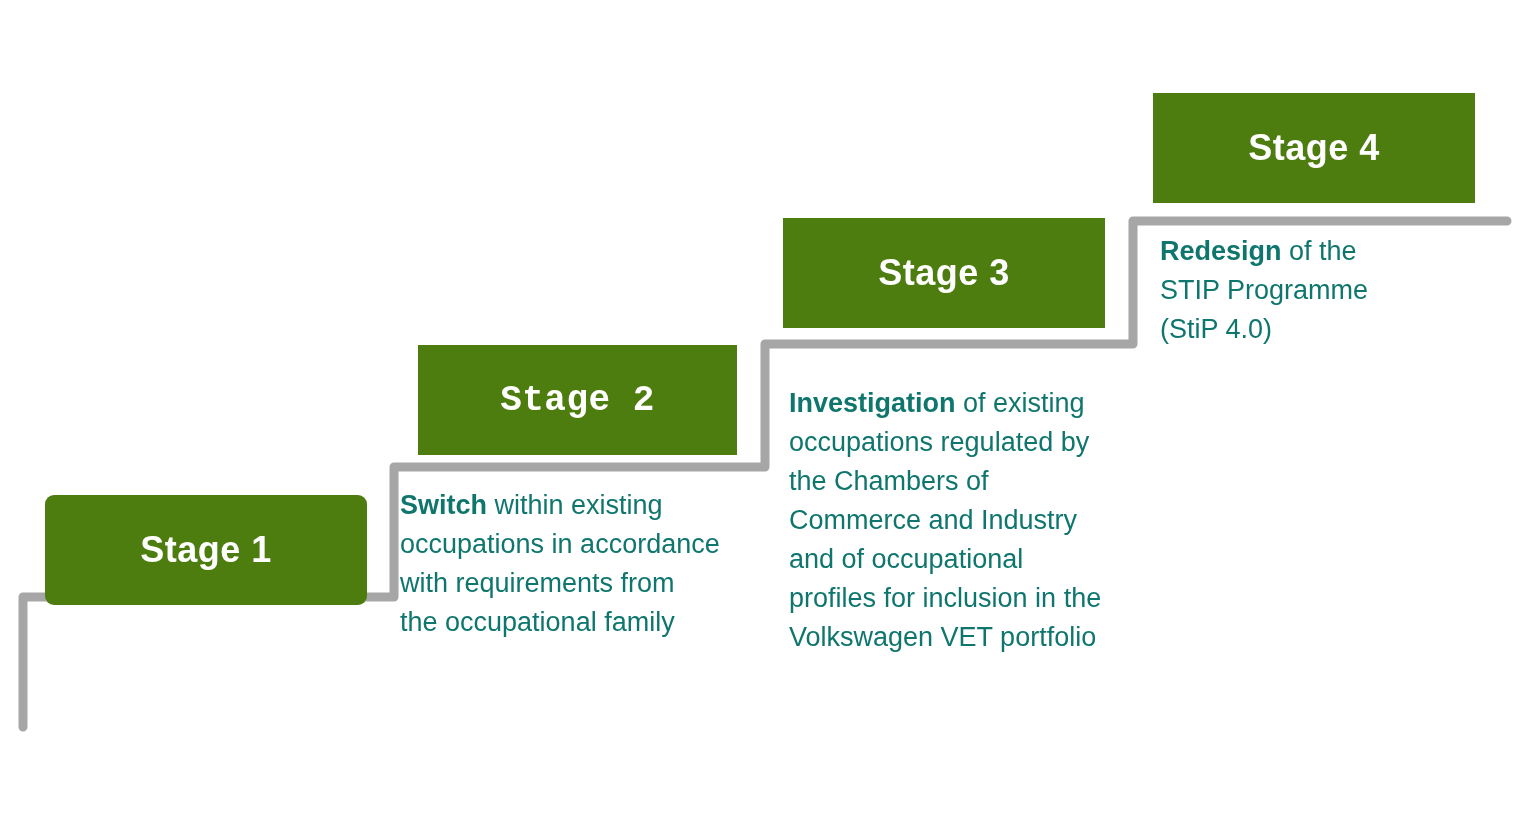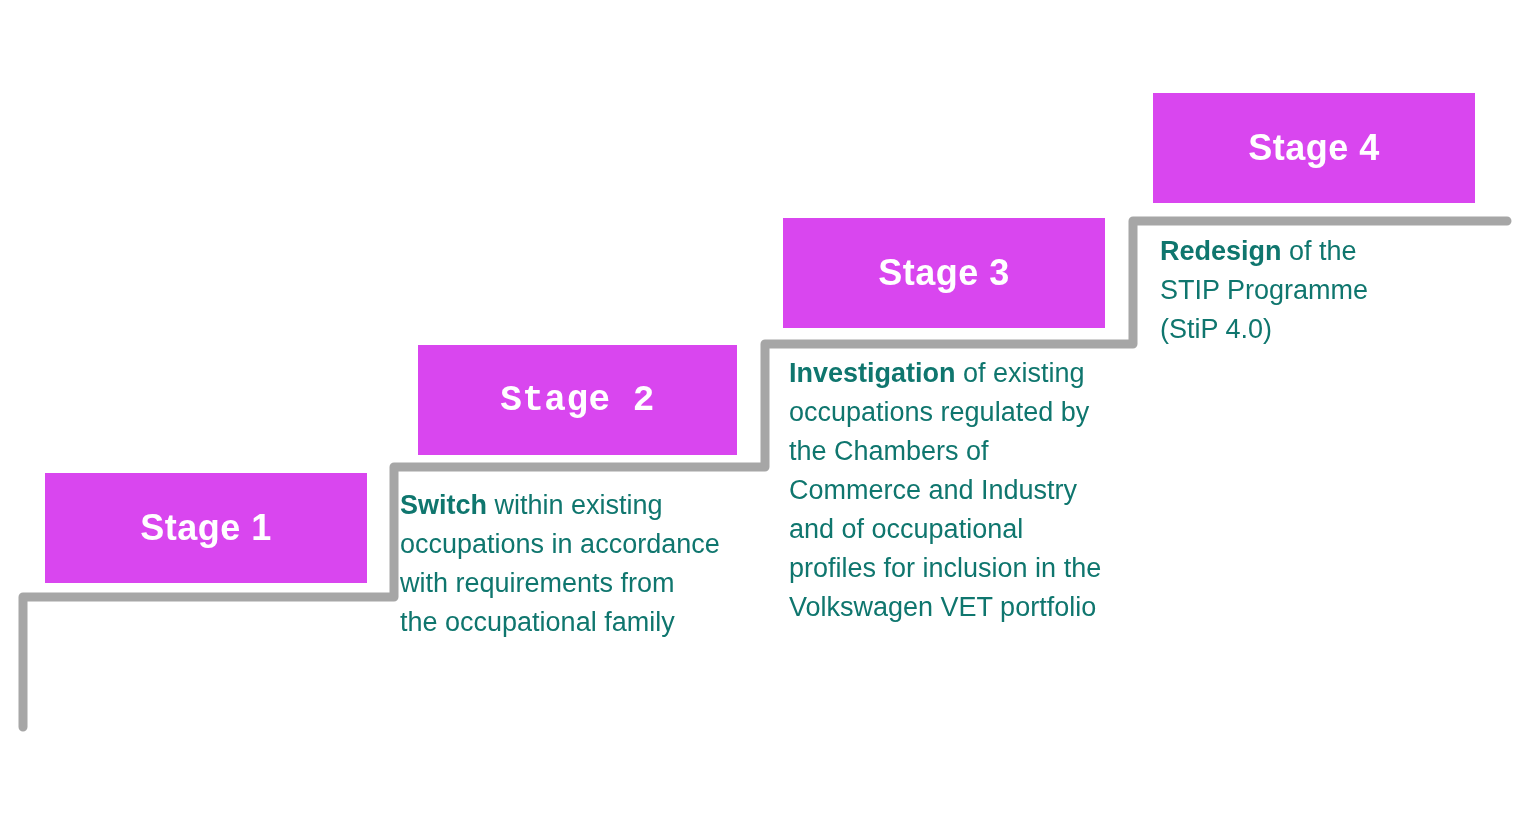--- a/index.html
+++ b/index.html
@@ -23,44 +23,44 @@
   }
   svg.stairs {
     position: absolute;
     left: 0;
     top: 0;
   }
   .stage-box {
     position: absolute;
     width: 322px;
     height: 110px;
-    background: #d946ef;
+    background: #4d7c0f;
     color: #ffffff;
     display: flex;
     align-items: center;
     justify-content: center;
     font-size: 36px;
     font-weight: bold;
     letter-spacing: 0.5px;
   }
-  .stage-box.s1 { left: 45px;   top: 473px; }
+  .stage-box.s1 { left: 45px;   top: 495px; border-radius: 9px; }
   .stage-box.s2 { left: 418px;  top: 345px; width: 319px; font-family: Liberation Mono, monospace; }
   .stage-box.s3 { left: 783px;  top: 218px; }
   .stage-box.s4 { left: 1153px; top: 93px;  }
   .desc {
     position: absolute;
     color: #0f766e;
     font-size: 27px;
     line-height: 39px;
   }
   .desc .lead { font-weight: bold; }
   .desc .rest { white-space: pre-line; }
   .desc.d1 { left: 57px;   top: 612px; width: 350px; }
   .desc.d2 { left: 400px;  top: 486px; width: 370px; }
-  .desc.d3 { left: 789px;  top: 354px; width: 380px; }
+  .desc.d3 { left: 789px;  top: 384px; width: 380px; }
   .desc.d4 { left: 1160px; top: 232px; width: 340px; }
 </style>
 </head>
 <body>
 
 <div class="canvas">
 
   <svg class="stairs" width="1524" height="823" viewBox="0 0 1524 823" aria-hidden="true">
     <polyline points="23,727 23,597 394,597 394,467 765,467 765,344 1133,344 1133,221 1507,221" fill="none" stroke="#a6a6a6" stroke-width="9" stroke-linecap="round" stroke-linejoin="round"></polyline>
   </svg>

